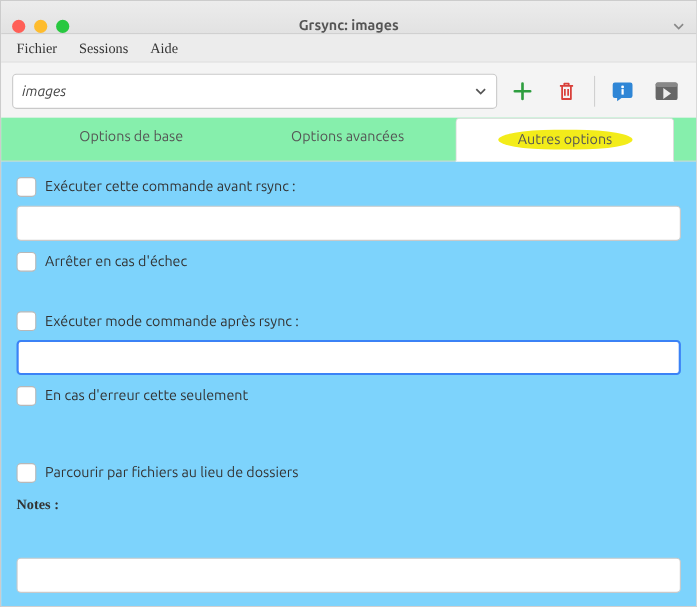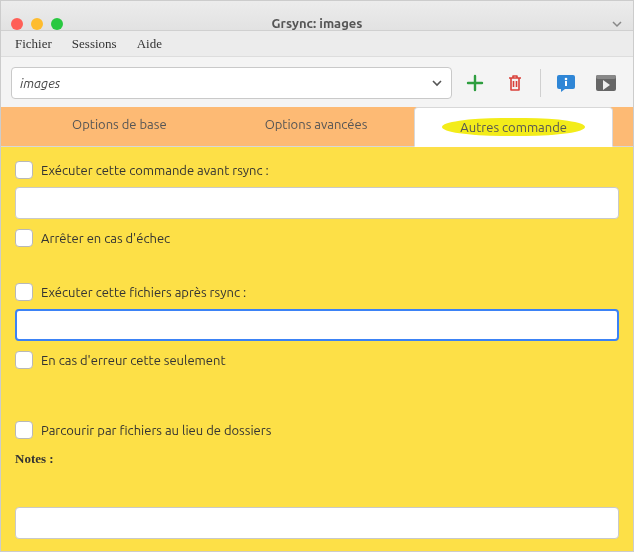--- a/index.html
+++ b/index.html
@@ -86,21 +86,21 @@
     width:34px; height:32px;
     display:flex; align-items:center; justify-content:center;
     border-radius:4px;
     background:#f4f4f4;
   }
   .sep {
     width:1px; height:28px; background:#d0d0d0; margin:0 2px;
   }
   .tabs {
     display:flex;
-    background:#fdba74;
+    background:#86efac;
     padding: 0 20px;
     border-bottom:1px solid #d8d8d8;
   }
   .tab {
     flex:1;
     text-align:center;
     padding: 10px 4px;
     color:#555;
     position:relative;
     cursor:default;
@@ -112,21 +112,21 @@
     border-radius:4px 4px 0 0;
     margin-bottom:-1px;
   }
   .tab .hilite {
     display:inline-block;
     background: #f3ec1a;
     border-radius: 50% / 60%;
     padding: 2px 18px;
   }
   .panel {
-    background:#fde047;
+    background:#7dd3fc;
     padding: 14px 14px 10px 14px;
     height: calc(552px - 30px - 26px - 52px - 40px);
     overflow:hidden;
   }
   .row {
     display:flex;
     align-items:center;
     gap:8px;
     margin-bottom:8px;
   }
@@ -221,42 +221,42 @@
 </div>
 
 <div class="tabs">
   <div class="tab">
     <span>Options de base</span>
   </div>
   <div class="tab">
     <span>Options avancées</span>
   </div>
   <div class="tab active">
-    <span class="hilite">Autres commande</span>
+    <span class="hilite">Autres options</span>
   </div>
 </div>
 
 <div class="panel">
 
   <div class="row">
     <div class="cbox"></div>
     <span>Exécuter cette commande avant rsync :</span>
   </div>
   <input class="textinput" type="text" value="" style="">
 
   <div class="row" style="margin-top:10px;">
     <div class="cbox"></div>
     <span>Arrêter en cas d'échec</span>
   </div>
 
   <div class="spacer"></div>
 
   <div class="row">
     <div class="cbox"></div>
-    <span>Exécuter cette fichiers après rsync :</span>
+    <span>Exécuter mode commande après rsync :</span>
   </div>
   <input class="textinput focused" type="text" value="" style="">
 
   <div class="row" style="margin-top:10px;">
     <div class="cbox"></div>
     <span>En cas d'erreur cette seulement</span>
   </div>
 
   <div style="height:44px;"></div>
 

